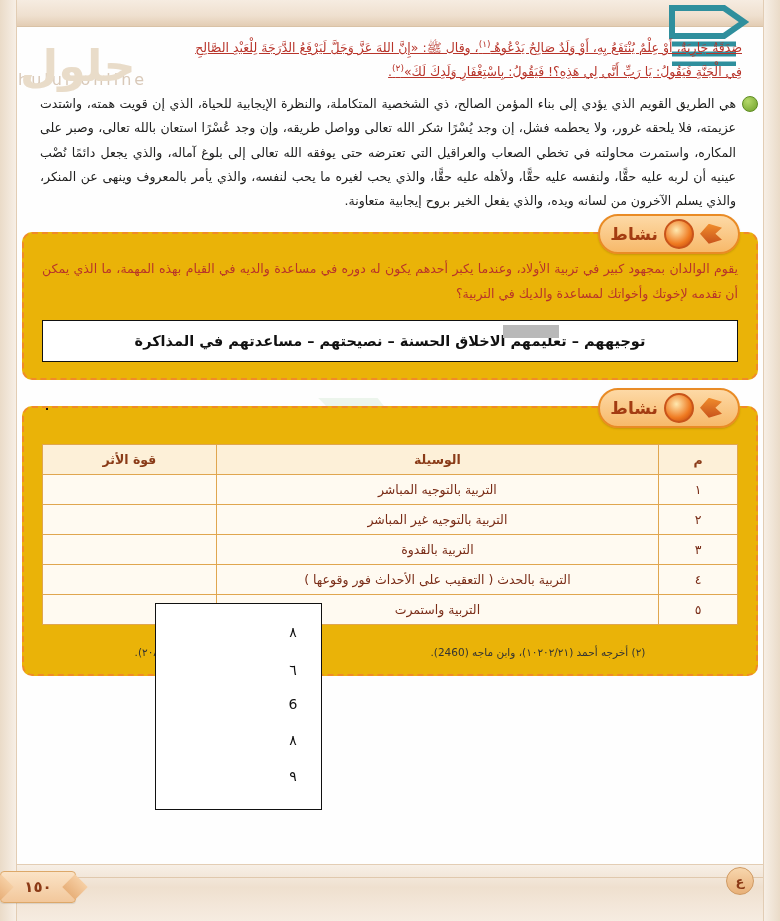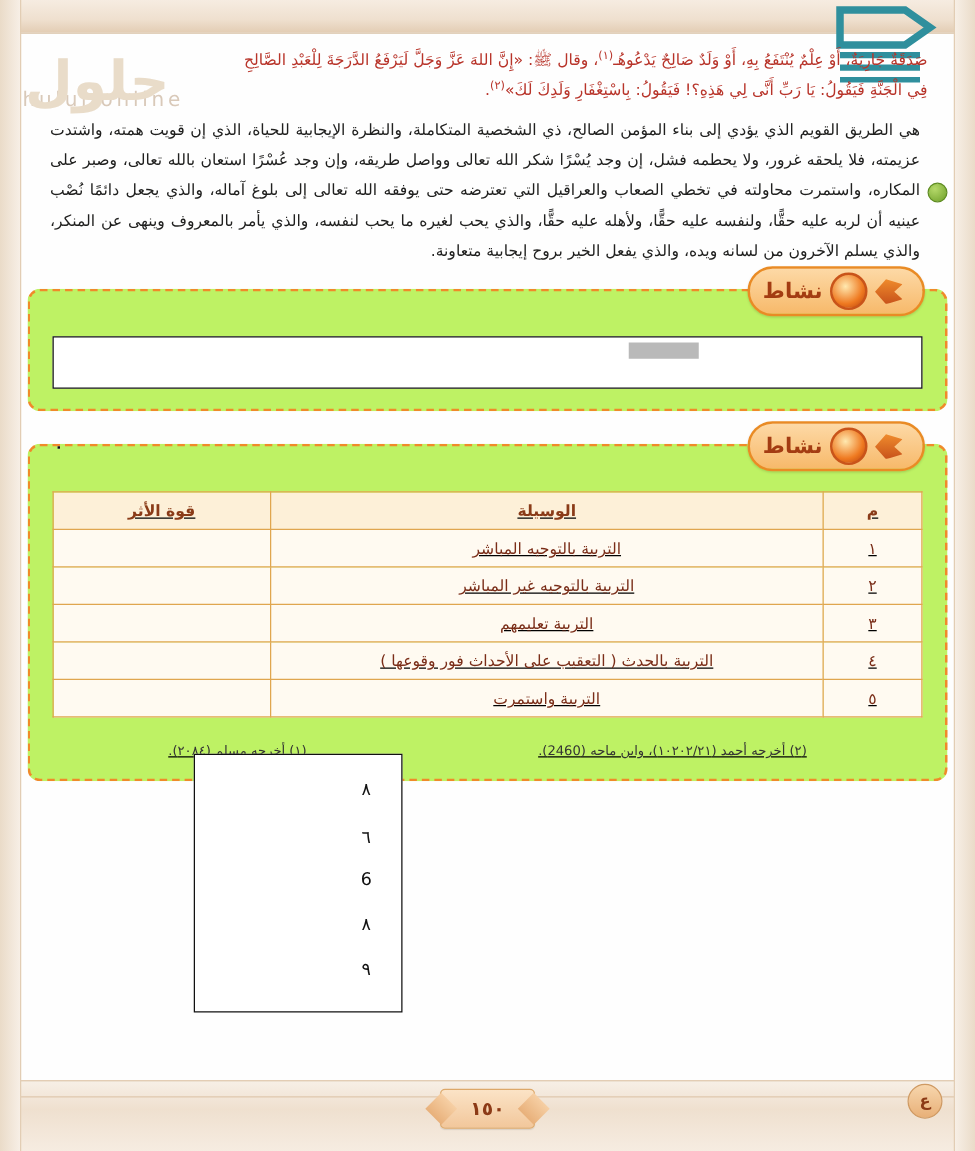--- a/index.html
+++ b/index.html
@@ -74,44 +74,44 @@
   .content{
     position:absolute;top:30px;right:22px;left:22px;bottom:60px;
   }
   .quran-block{
     direction:rtl;text-align:justify;
     color:#b8342a;
     font-size:12.5px;
     line-height:1.9;
     padding:6px 16px 0 16px;
     font-family:"DejaVu Sans", sans-serif;
+    text-decoration:underline;
   }
   .quran-block .sup{font-size:9px;vertical-align:super;color:#b8342a;}
   .para-row{
-    display:flex;direction:rtl;align-items:center;gap:6px;margin-top:8px;
+    display:flex;direction:rtl;align-items:flex-start;gap:6px;margin-top:8px;
   }
   .bullet-icon{
     flex:0 0 auto;width:14px;height:14px;border-radius:50%;
     background:radial-gradient(circle at 35% 30%,#b5d96a,#6fa02a);
     margin-top:4px;border:1px solid #5e8c22;
   }
   .para{
     direction:rtl;text-align:justify;
     font-size:12.5px;line-height:1.95;color:#20201f;
     padding-left:18px;
   }
   
   .activity{
     position:relative;margin-top:18px;
     border:2px dashed #f08a2a;
     border-radius:10px;
-    background:#bef264;
+    background:#eab308;
     padding:22px 18px 16px 18px;
     direction:rtl;
-    text-decoration:underline;
   }
   .activity-tab{
     position:absolute;top:-20px;right:16px;
     display:flex;align-items:center;gap:6px;
     background:linear-gradient(180deg,#fdd9a6,#f7b96a);
     border:2px solid #e98b25;
     border-radius:20px;
     padding:3px 16px 3px 10px;
     box-shadow:0 1px 2px rgba(0,0,0,.15);
   }
@@ -174,21 +174,21 @@
     position:absolute;text-align:center;
   }
   
   .footnotes{
     margin-top:10px;border-top:1px solid #cfcfcf;padding-top:5px;
     direction:rtl;display:flex;justify-content:space-around;
     font-size:10.5px;color:#333;
   }
   
   .pagenum-wrap{
-    position:absolute;bottom:18px;left:0;right:0;display:flex;justify-content:center;
+    position:absolute;bottom:18px;left:0;right:0;display:flex;justify-content:flex-end;
   }
   .pagenum{
     position:relative;width:74px;height:30px;
     display:flex;align-items:center;justify-content:center;
     background:linear-gradient(180deg,#fbe3c6,#f2c79b);
     border:1px solid #dda869;border-radius:4px;
     font-size:15px;color:#8c3a16;font-weight:bold;
     box-shadow:0 1px 1px rgba(0,0,0,.1);
   }
   .pagenum:before,.pagenum:after{
@@ -248,22 +248,24 @@
       <span class="bullet-icon"></span>
       <div class="para">هي الطريق القويم الذي يؤدي إلى بناء المؤمن الصالح، ذي الشخصية المتكاملة، والنظرة الإيجابية للحياة، الذي إن قويت همته، واشتدت عزيمته، فلا يلحقه غرور، ولا يحطمه فشل، إن وجد يُسْرًا شكر الله تعالى وواصل طريقه، وإن وجد عُسْرًا استعان بالله تعالى، وصبر على المكاره، واستمرت محاولته في تخطي الصعاب والعراقيل التي تعترضه حتى يوفقه الله تعالى إلى بلوغ آماله، والذي يجعل دائمًا نُصْب عينيه أن لربه عليه حقًّا، ولنفسه عليه حقًّا، ولأهله عليه حقًّا، والذي يحب لغيره ما يحب لنفسه، والذي يأمر بالمعروف وينهى عن المنكر، والذي يسلم الآخرون من لسانه ويده، والذي يفعل الخير بروح إيجابية متعاونة.</div>
     </div>
 
     <div class="activity">
       <div class="activity-tab">
         <span class="tab-wing"></span>
         <span class="flame"></span>
         <span class="label">نشاط</span>
       </div>
+      <div class="activity-text">يقوم الوالدان بمجهود كبير في تربية الأولاد، وعندما يكبر أحدهم يكون له دوره في مساعدة والديه في القيام بهذه المهمة، ما الذي يمكن أن تقدمه لإخوتك وأخواتك لمساعدة والديك في التربية؟</div>
       <div class="answer-band">
         <div class="answer-strike"></div>
+        <span class="answer-text">توجيههم – تعليمهم الاخلاق الحسنة – نصيحتهم – مساعدتهم في المذاكرة</span>
       </div>
     </div>
 
     <div class="activity" style="margin-top:26px;">
       <div class="activity-tab">
         <span class="tab-wing"></span>
         <span class="flame"></span>
         <span class="label">نشاط</span>
       </div>
 
@@ -282,21 +284,21 @@
               <td class="name">التربية بالتوجيه المباشر</td>
               <td class="score"></td>
             </tr>
             <tr>
               <td class="num">٢</td>
               <td class="name">التربية بالتوجيه غير المباشر</td>
               <td class="score"></td>
             </tr>
             <tr>
               <td class="num">٣</td>
-              <td class="name">التربية تعليمهم</td>
+              <td class="name">التربية بالقدوة</td>
               <td class="score"></td>
             </tr>
             <tr>
               <td class="num">٤</td>
               <td class="name">التربية بالحدث ( التعقيب على الأحداث فور وقوعها )</td>
               <td class="score"></td>
             </tr>
             <tr>
               <td class="num">٥</td>
               <td class="name">التربية واستمرت</td>

